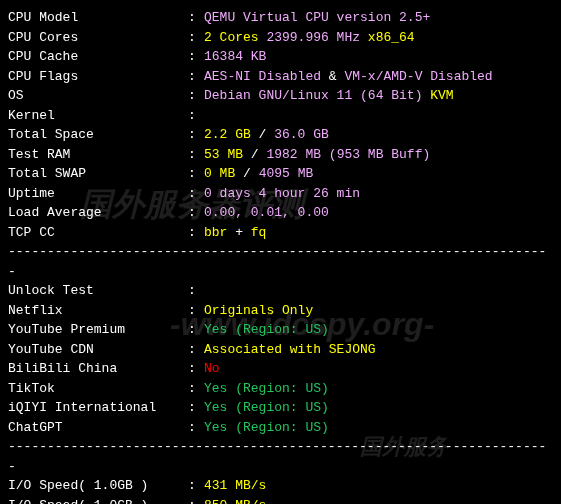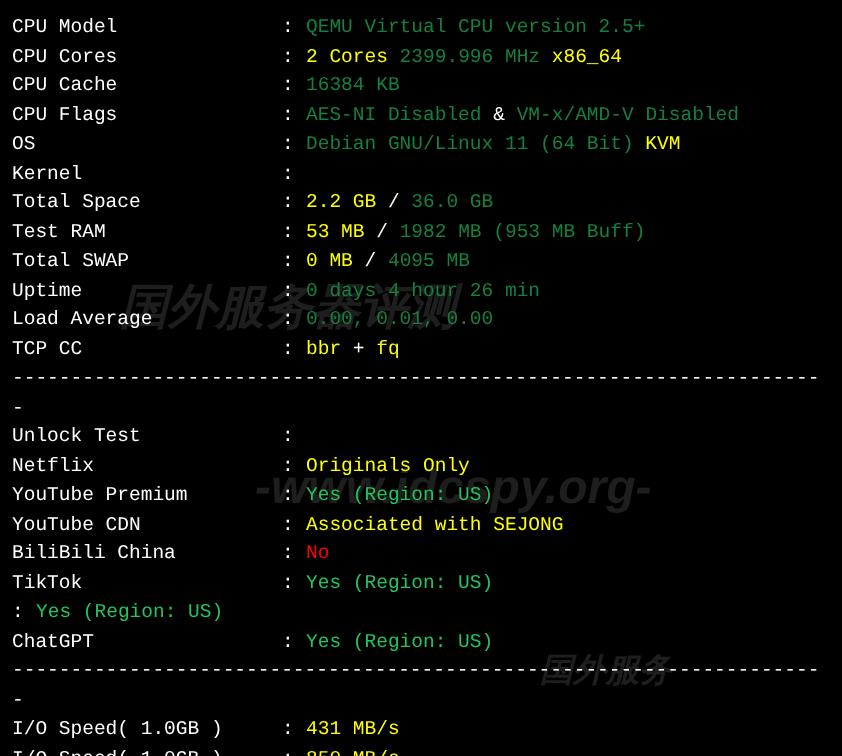--- a/index.html
+++ b/index.html
@@ -38,21 +38,21 @@
     }
     .label {
       color: #fff;
       width: 180px;
       flex-shrink: 0;
     }
     .colon {
       color: #fff;
       width: 16px;
     }
-    .cyan { color: #15803d; }
+    .cyan { color: #f0abfc; }
     .yellow { color: #ffff00; font-family: Liberation Mono, monospace; }
     .green { color: #22c55e; }
     .red { color: #ff0000; }
     .white { color: #fff; }
     .divider {
       color: #fff;
       letter-spacing: 0;
     }
   </style>
 </head>
@@ -95,21 +95,21 @@
 <div class="row"><span class="label">Netflix</span><span class="colon">: </span><span class="yellow">Originals Only</span></div>
 
 <div class="row"><span class="label">YouTube Premium</span><span class="colon">: </span><span class="green">Yes (Region: US)</span></div>
 
 <div class="row"><span class="label">YouTube CDN</span><span class="colon">: </span><span class="yellow">Associated with SEJONG</span></div>
 
 <div class="row"><span class="label">BiliBili China</span><span class="colon">: </span><span class="red">No</span></div>
 
 <div class="row"><span class="label">TikTok</span><span class="colon">: </span><span class="green">Yes (Region: US)</span></div>
 
-<div class="row"><span class="colon">: </span><span class="green">Yes (Region: US)</span></div>
+<div class="row"><span class="label">iQIYI International</span><span class="colon">: </span><span class="green">Yes (Region: US)</span></div>
 
 <div class="row"><span class="label">ChatGPT</span><span class="colon">: </span><span class="green">Yes (Region: US)</span></div>
 
 <div class="divider">----------------------------------------------------------------------</div>
 
 <div class="row"><span class="label">I/O Speed( 1.0GB )</span><span class="colon">: </span><span class="yellow">431 MB/s</span></div>
 
 <div class="row"><span class="label">I/O Speed( 1.0GB )</span><span class="colon">: </span><span class="yellow">850 MB/s</span></div>
 
 </div>

